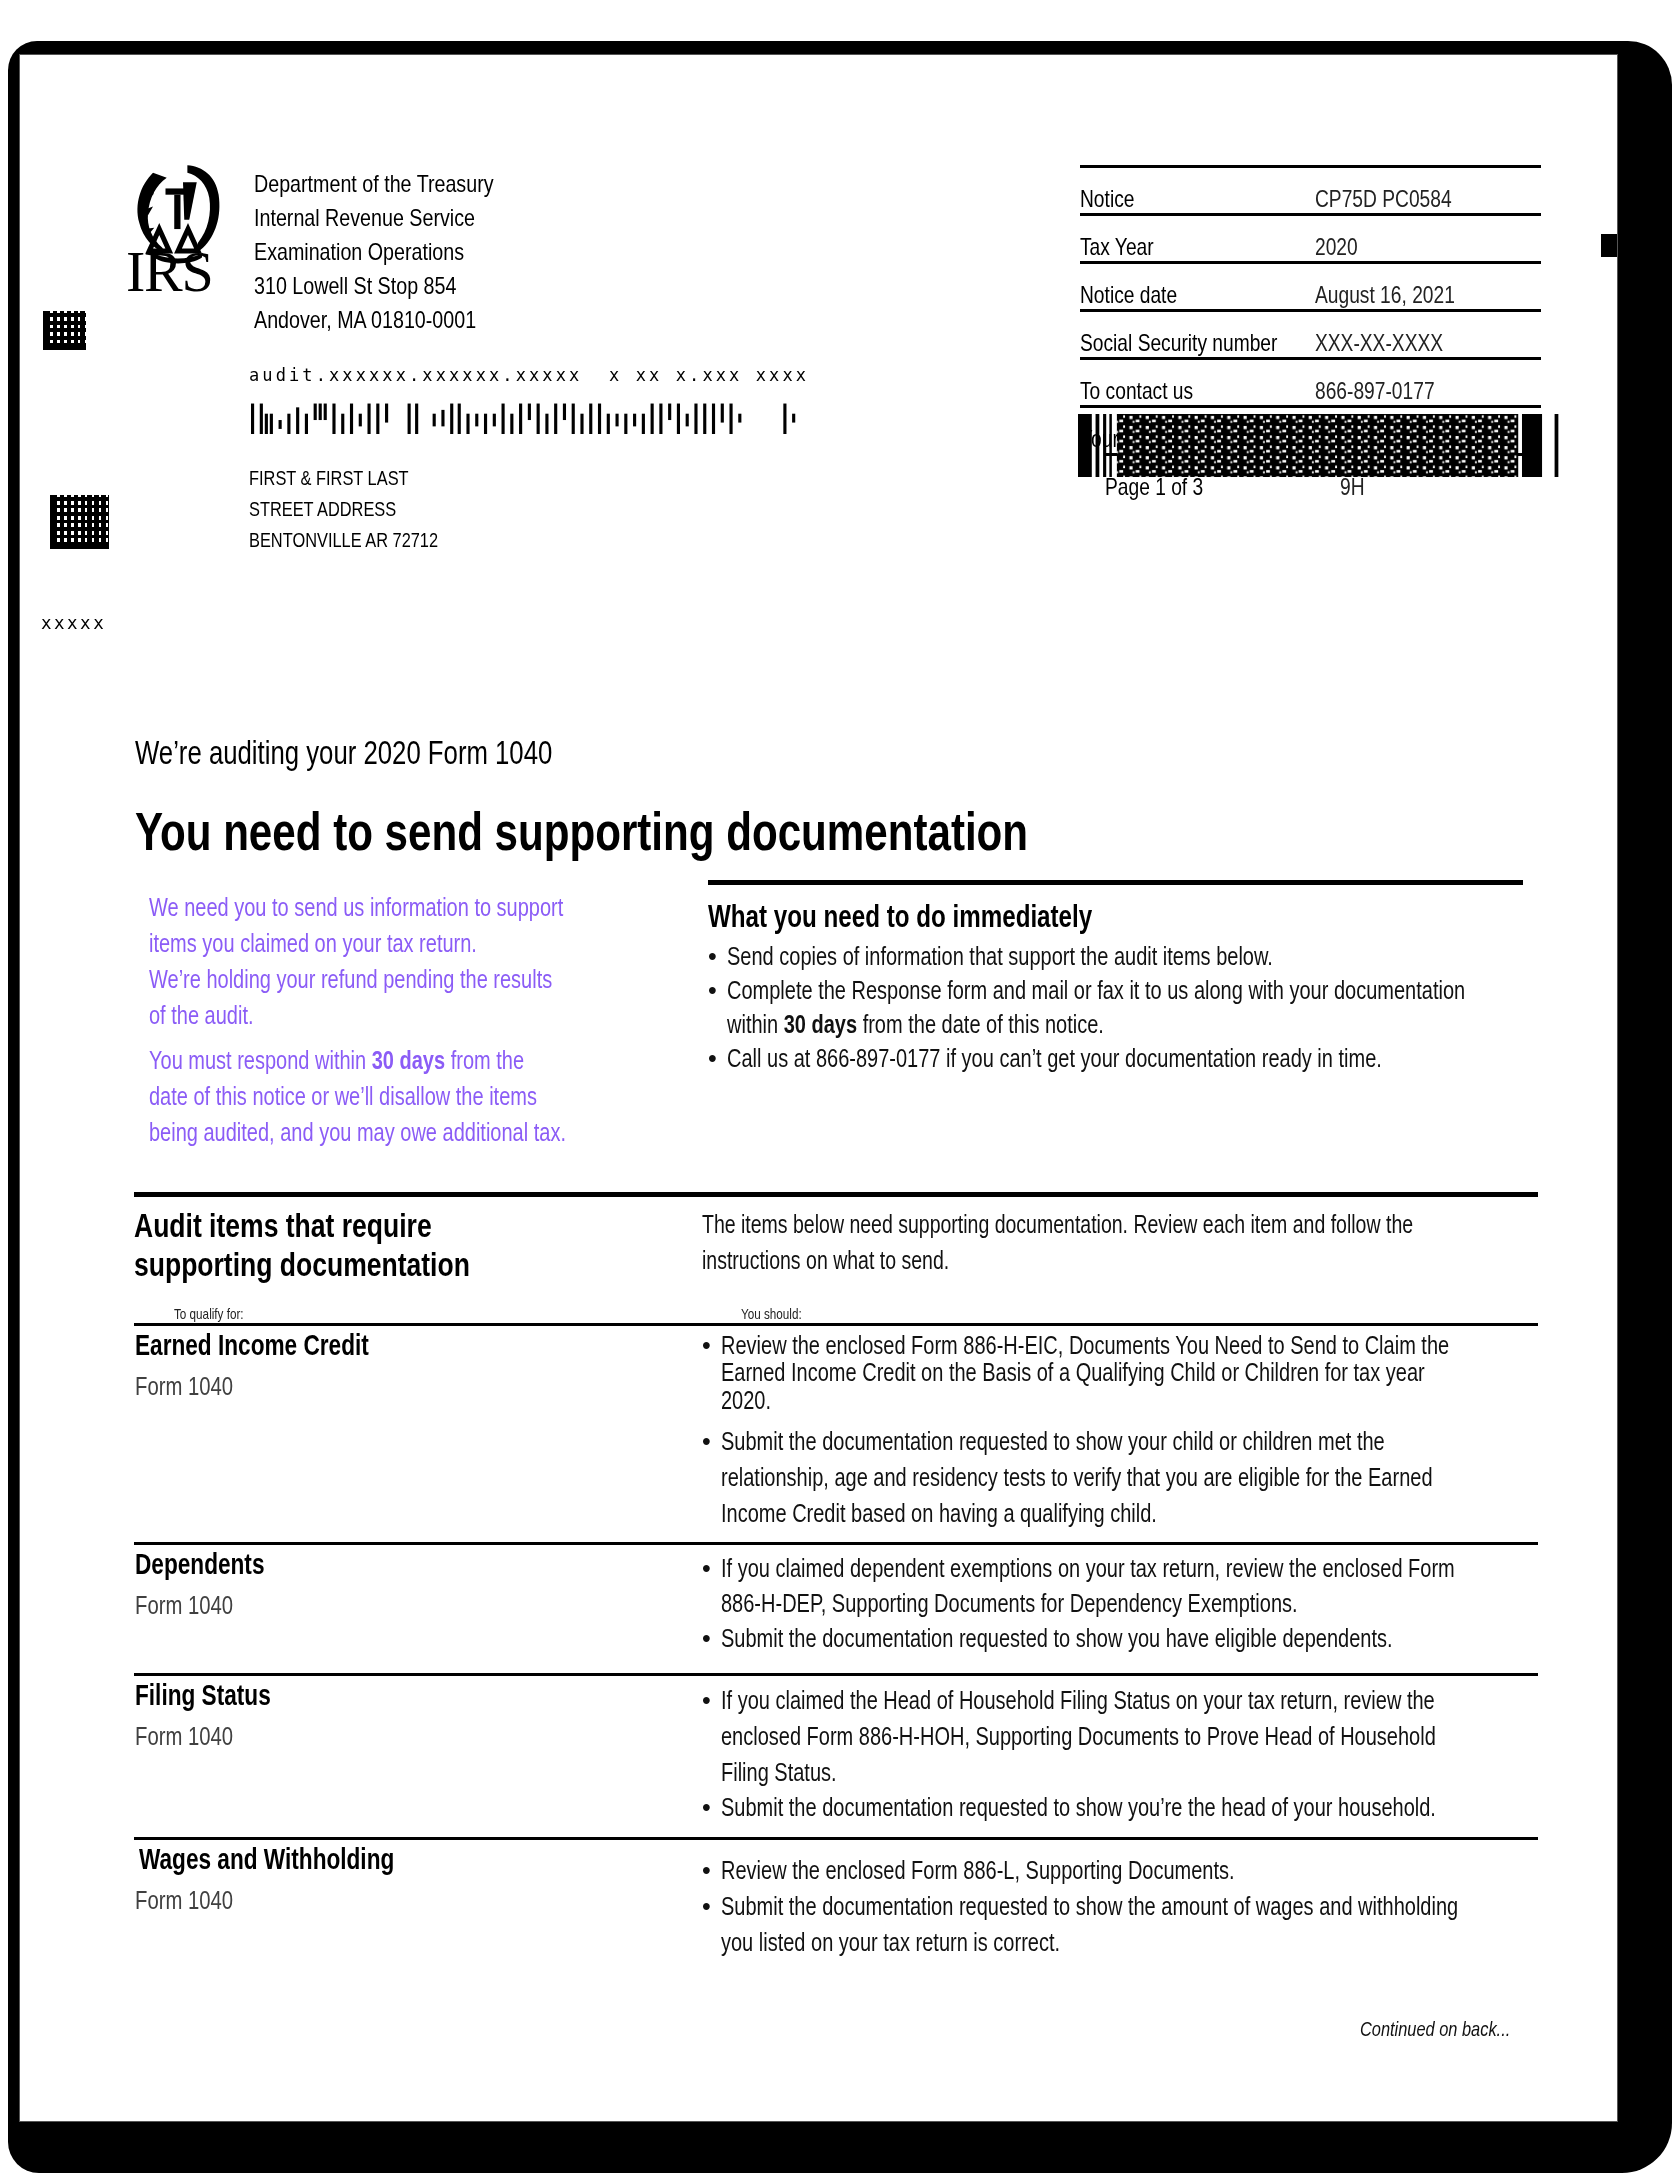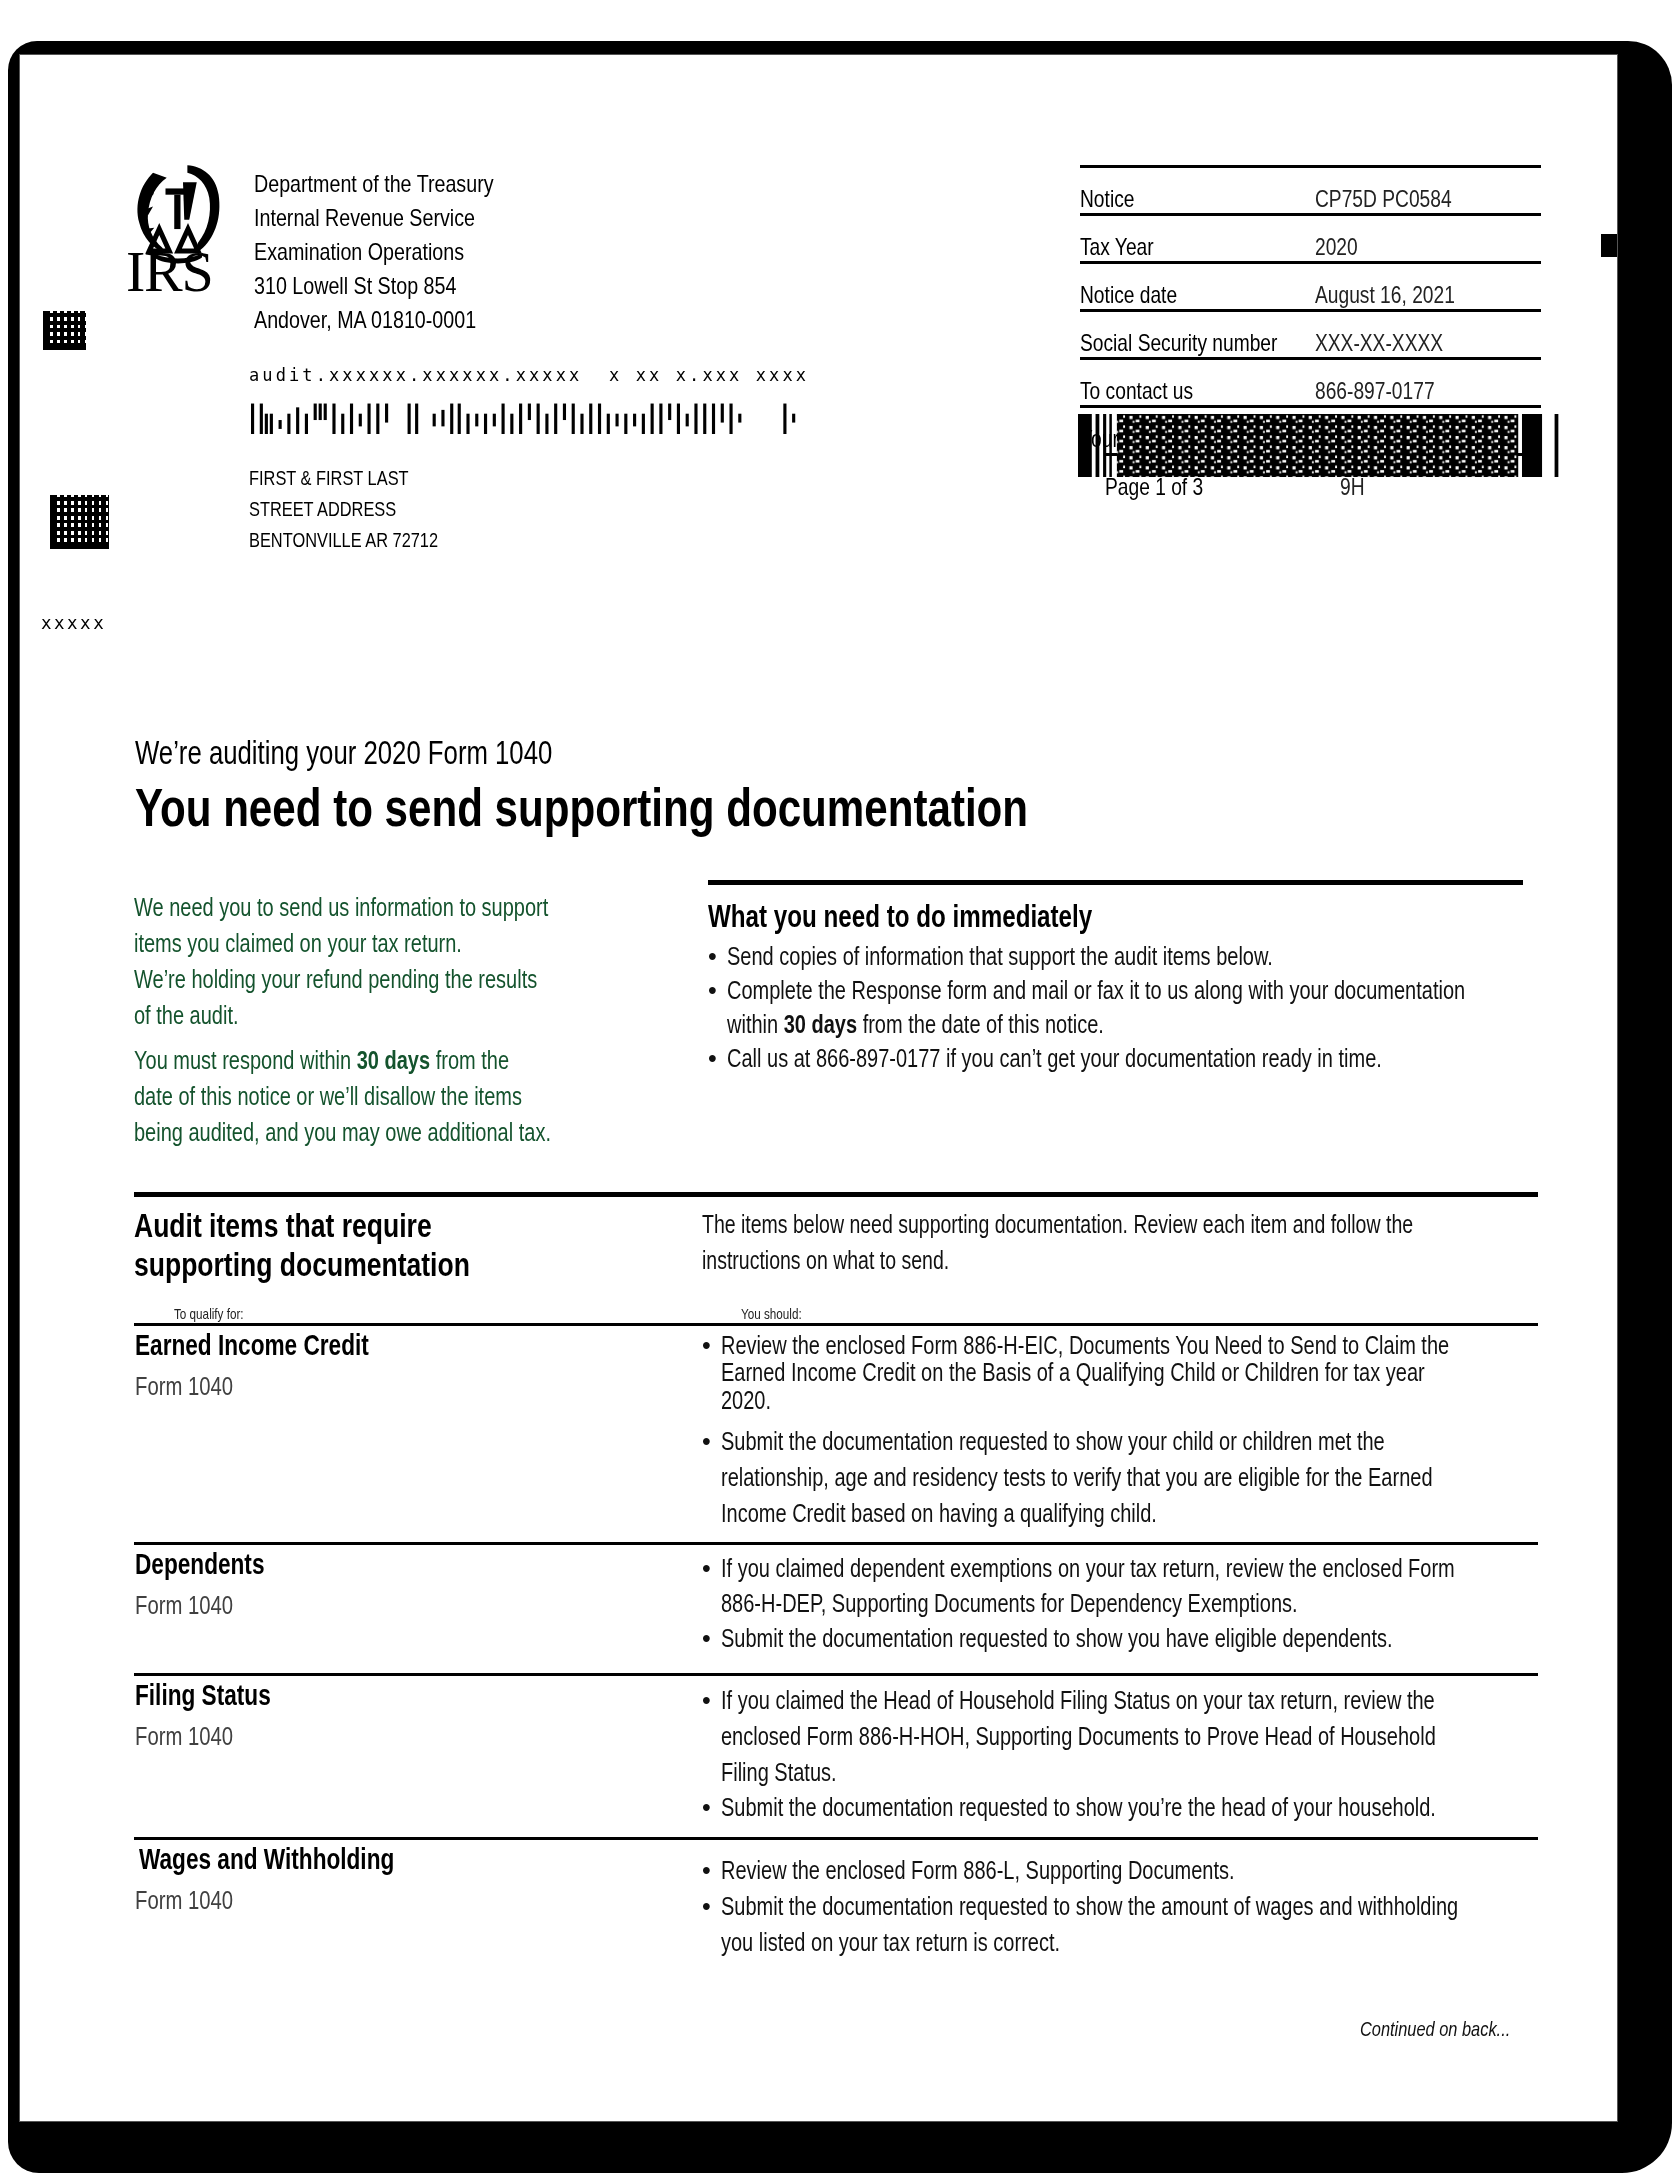--- a/index.html
+++ b/index.html
@@ -41,24 +41,24 @@
   .info-table { position: absolute; left: 1080px; top: 165px; width: 461px; }
   .info-row { height: 48px; border-top: 3.1px solid #000; display: flex; align-items: flex-end; box-sizing: border-box; }
   .info-row .lbl { width: 235px; font-size: 24px; }
   .info-row .val { font-size: 24px; font-weight: 300; color: #222; }
   .info-row span { transform: scaleX(0.8); transform-origin: left center; display: inline-block; white-space: nowrap; }
   .info-row.last { border-bottom: none; margin-left: 25px; }
   .pdf417 { position: absolute; left: 1078px; top: 414px; width: 486px; height: 63px; }
 
   
   .kicker { position: absolute; left: 135px; top: 734px; font-size: 33px; }
-  .headline { position: absolute; left: 135px; top: 776px; font-size: 54px; font-weight: bold; }
-
-  
-  .intro-left { position: absolute; left: 134px; top: 889px; width: 476px; font-size: 25px; line-height: 36px; color: #14532d; }
+  .headline { position: absolute; left: 135px; top: 800px; font-size: 54px; font-weight: bold; }
+
+  
+  .intro-left { position: absolute; left: 149px; top: 889px; width: 476px; font-size: 25px; line-height: 36px; color: #8b5cf6; }
   .intro-left p { margin: 0 0 8.8px 0; }
   .intro-left .line { transform: scaleX(0.8); transform-origin: left top; white-space: nowrap; display:block; }
 
   .todo { position: absolute; left: 708px; top: 880px; width: 815px; }
   .todo .rule { height: 5px; background: #000; margin-bottom: 13.8px; }
   .todo h2 { margin: 0 0 3.8px 0; font-size: 31px; font-weight: bold; }
   .todo ul, .audit ul { list-style: none; margin: 0; padding: 0; }
   .todo li, .audit li { position: relative; padding-left: 19px; font-size: 25px; line-height: 34px; color:#111; }
   .todo li::before, .audit li::before { content: "•"; position: absolute; left: 0; top: 0; }
   .todo li .t, .audit li .t { display: block; transform: scaleX(0.8); transform-origin: left top; white-space: nowrap; }

